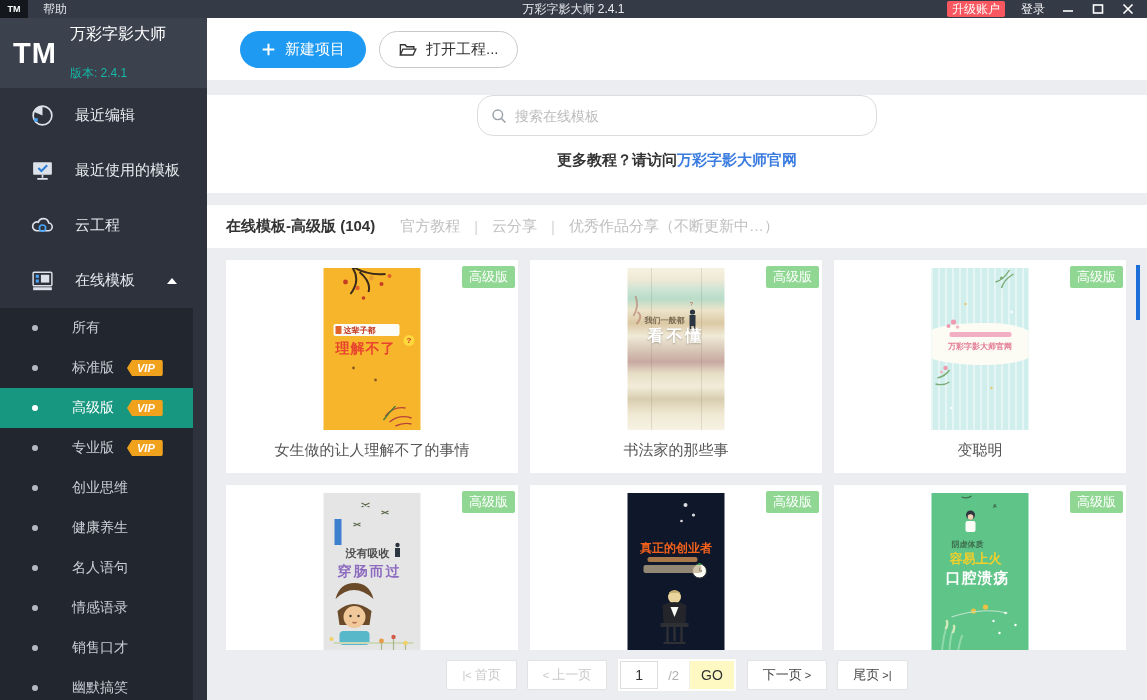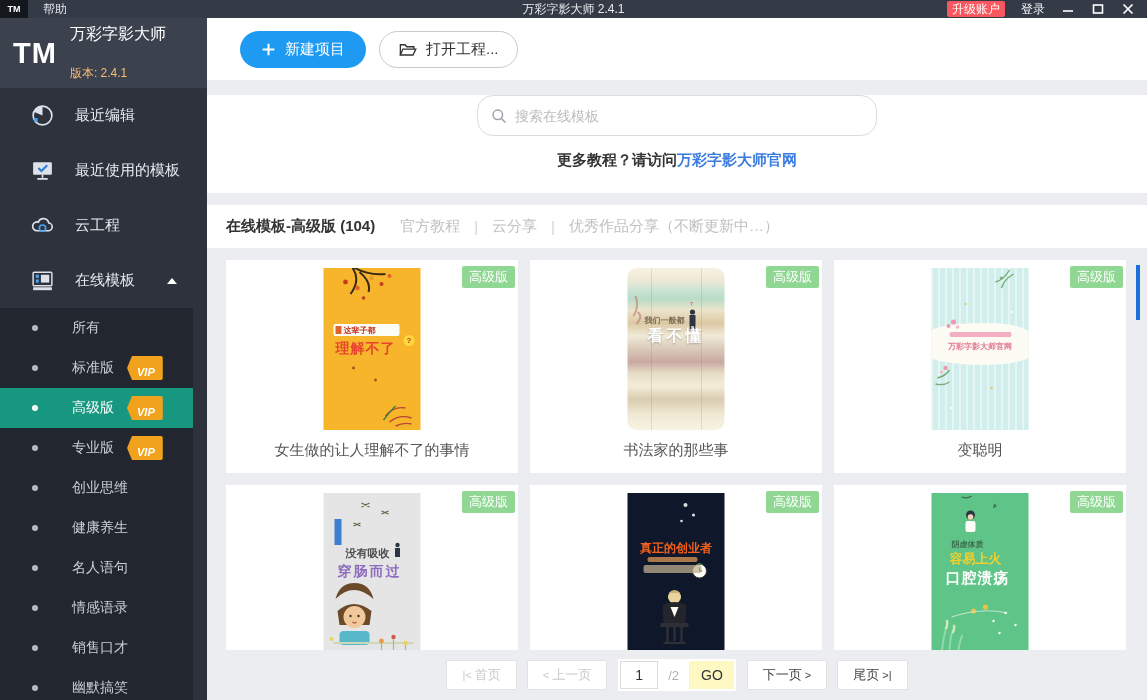--- a/index.html
+++ b/index.html
@@ -19,32 +19,32 @@
   .win-btn { display:flex; align-items:center; justify-content:center; width:14px; height:14px; }
 
   
   .shell { display:flex; height:682px; }
 
   
   .sidebar { width:207px; background:#2d323c; flex:none; overflow:hidden; }
   .side-header { height:70px; background:#3b414d; display:flex; align-items:center; padding-left:13px; gap:13px; }
   .logo-big { color:#fff; font-size:29px; font-weight:bold; letter-spacing:1px; }
   .app-name { color:#fff; font-size:16px; }
-  .version { color:#fdba74; font-size:12px; margin-top:20px; }
+  .version { color:#14b8a6; font-size:12px; margin-top:20px; }
   .nav-item { height:55px; display:flex; align-items:center; padding-left:30px; color:#e7e9ee; font-size:15px; cursor:pointer; }
   .nav-icon { width:25px; height:25px; margin-right:20px; flex:none; display:flex; align-items:center; }
   .caret-up { width:0; height:0; border-left:5px solid transparent; border-right:5px solid transparent;
     border-bottom:6px solid #fff; margin-left:auto; margin-right:30px; }
   .submenu { width:193px; background:#22262e; }
   .sub-item { height:40px; display:flex; align-items:center; padding-left:32px; color:#c9cdd5; font-size:14px; cursor:pointer; }
   .sub-item .bullet { width:6px; height:6px; border-radius:50%; background:#b4b9c2; margin-right:34px; flex:none; }
   .sub-item.selected { background:#17977f; color:#fff; }
   .sub-item.selected .bullet { background:#fff; }
   .vip { margin-left:13px; background:#f0a21d; color:#fff; font-size:11px; font-weight:bold; font-style:italic;
-    padding:10px 8px 2px 10px; clip-path:polygon(0 50%,14% 0,100% 0,100% 100%,14% 100%); border-radius:2px; }
+    padding:2px 8px 2px 10px; clip-path:polygon(0 50%,14% 0,100% 0,100% 100%,14% 100%); border-radius:2px; }
 
   
   .main { flex:1; position:relative; background:#ebedf0; }
   .toolbar { height:62px; background:#fff; display:flex; align-items:center; padding-left:33px; gap:13px; }
   .btn-new { display:flex; align-items:center; gap:9px; height:37px; padding:0 21px; border-radius:19px;
     background:#1e9af2; color:#fff; font-size:15px; border:none; cursor:pointer; }
   .btn-open { display:flex; align-items:center; gap:9px; height:37px; padding:0 18px; border-radius:19px;
     background:#fff; color:#333; font-size:15px; border:1px solid #c9c9c9; cursor:pointer; }
 
   .search-band { margin-top:12px; height:98px; background:#fff; text-align:center; }
@@ -75,21 +75,21 @@
   .t1-box { position:absolute; top:56px; left:10px; width:66px; height:12px; background:#fdfdf8; border-radius:2px;
     display:flex; align-items:center; gap:2px; padding-left:2px; }
   .t1-box .bld { width:6px; height:8px; background:#e2622b; flex:none; }
   .t1-box span { font-size:8px; color:#c23a22; font-weight:bold; white-space:nowrap; }
   .t1-main { position:absolute; top:72px; left:0; width:84px; text-align:center; color:#e8432e;
     font-size:14px; font-weight:bold; letter-spacing:1px; white-space:nowrap; }
   .t1-bulb { position:absolute; top:67px; right:6px; width:11px; height:11px; border-radius:50%; background:#ffd83d;
     color:#c33; font-size:8px; font-weight:bold; text-align:center; line-height:11px; }
   
   .t2 { background:linear-gradient(180deg,#f6f1e1 0%,#efe9d6 7%,#cfe4d4 13%,#b8dcc8 19%,#ece4cb 26%,#dcc9a4 34%,
-    #f0ead8 42%,#d9c9b8 50%,#c9a9a2 58%,#e6ddc5 65%,#f2ecd9 73%,#d9cdb0 81%,#efe8d2 90%,#f7f2e3 100%);border-radius:9px; }
+    #f0ead8 42%,#d9c9b8 50%,#c9a9a2 58%,#e6ddc5 65%,#f2ecd9 73%,#d9cdb0 81%,#efe8d2 90%,#f7f2e3 100%); }
   .t2-small { position:absolute; top:47px; left:17px; font-size:8px; color:#7a6a52; font-weight:bold; white-space:nowrap; }
   .t2-main { position:absolute; top:58px; left:0; right:0; text-align:center; color:#fff; font-size:16px;
     font-weight:bold; letter-spacing:3px; text-shadow:0 1px 2px rgba(120,110,90,.55); white-space:nowrap; }
   
   .t3 { background:#cfeeec; background-image:repeating-linear-gradient(90deg,rgba(255,255,255,.45) 0 2px,transparent 2px 7px); }
   .t3-band { position:absolute; top:55px; left:-5px; right:-5px; height:42px; background:#fcfcf4;
     border-radius:50% 40% 45% 55% / 12px 15px 13px 11px; }
   .t3-l1 { width:62px; height:5px; background:#f2aec2; border-radius:2px; margin:9px auto 4px; }
   .t3-l2 { text-align:center; font-size:8px; font-weight:bold; color:#e2778f; white-space:nowrap; }
   

